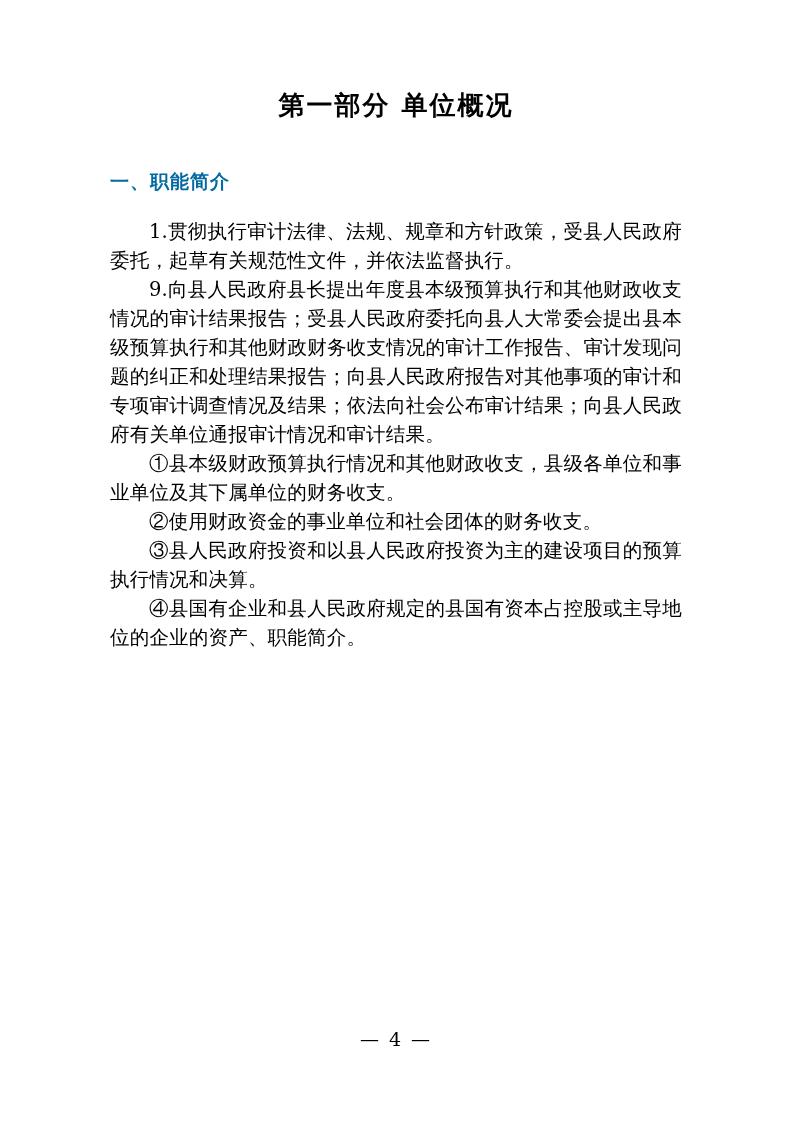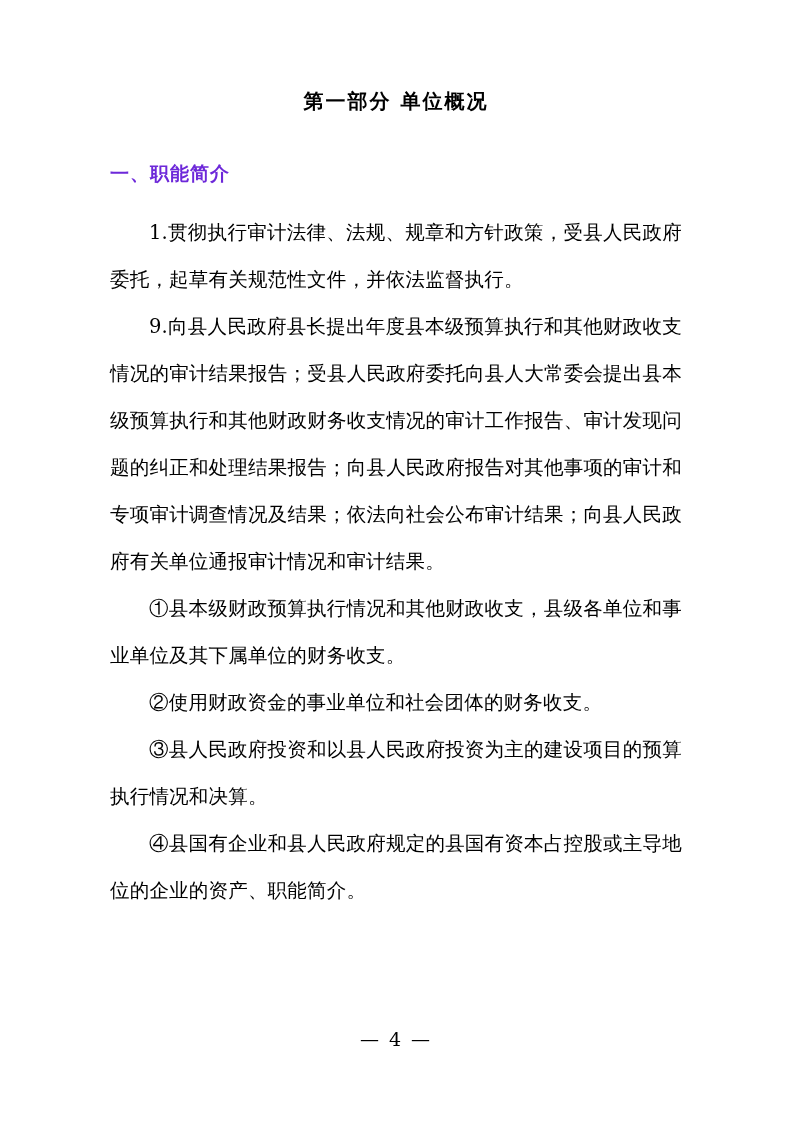--- a/index.html
+++ b/index.html
@@ -19,37 +19,37 @@
     overflow: hidden;
   }
   .content {
     position: absolute;
     left: 110px;
     top: 88px;
     width: 572px;
   }
   .doc-title {
     text-align: center;
-    font-size: 20px;
+    font-size: 26px;
     font-weight: bold;
     letter-spacing: 2px;
     margin: 0 0 46px 0;
     color: #000;
     font-family: "DejaVu Serif", serif;
   }
   .section-heading {
     font-size: 19px;
     font-weight: bold;
     margin: 0 0 22px 0;
     letter-spacing: 1px;
-    color: #6d28d9;
+    color: #0369a1;
   }
   p.body-par {
     font-size: 19.5px;
-    line-height: 47px;
+    line-height: 29px;
     margin: 0;
     text-indent: 39px;
     text-align: justify;
     text-justify: inter-ideograph;
     color: #000;
     letter-spacing: 0.2px;
   }
   .page-number {
     position: absolute;
     left: 0;

